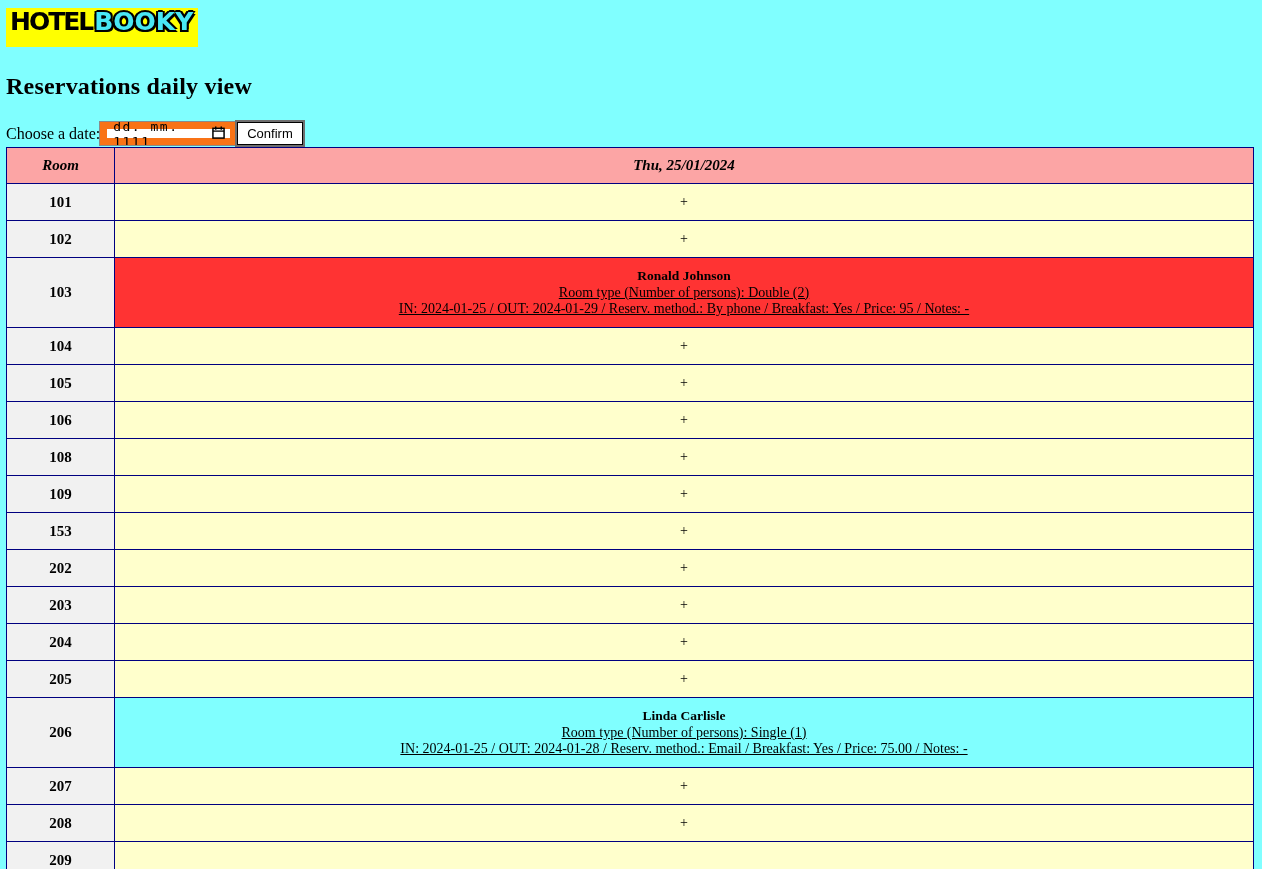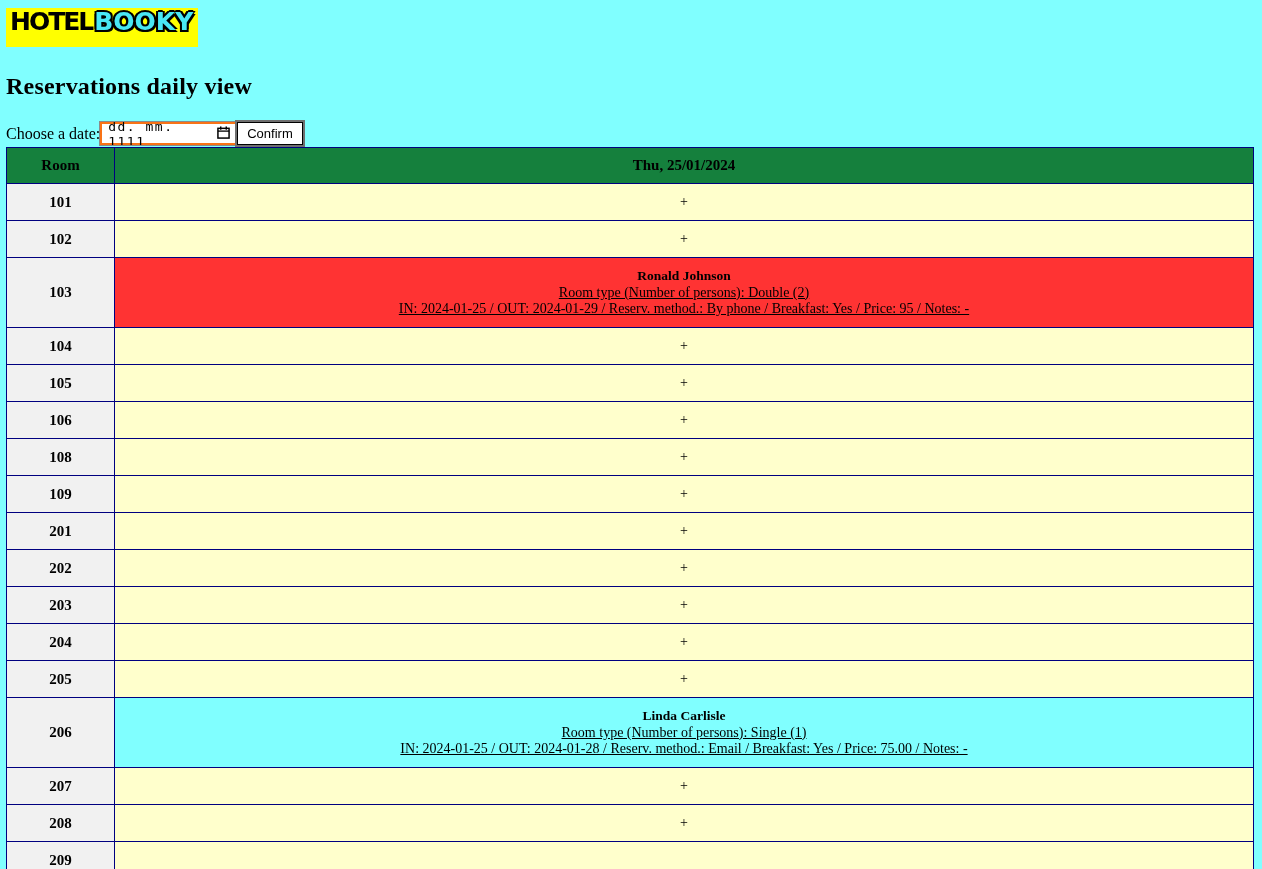--- a/index.html
+++ b/index.html
@@ -57,21 +57,21 @@
     font-size: 16px;
   }
   .date-label { margin-right: 0; }
   .date-input {
     display: inline-flex;
     align-items: center;
     justify-content: space-between;
     width: 137px;
     height: 23px;
     background: #FFFFFF;
-    border: 2px solid #f97316;
+    border: 7px solid #f97316;
     outline: 1px solid #8a8a8a;
     padding: 0 5px 0 6px;
     font-family: "DejaVu Sans Mono", monospace;
     font-size: 13px;
     letter-spacing: 1.5px;
     color: #000;
     cursor: text;
   }
   .cal-icon { flex: 0 0 auto; margin-left: 4px; }
   .confirm-btn {
@@ -94,24 +94,25 @@
     table-layout: fixed;
   }
   .res-table th, .res-table td {
     border: 1px solid #000080;
     text-align: center;
     vertical-align: middle;
     padding: 0 4px;
   }
   .res-table th.room-col { width: 108px; }
   .res-table thead th {
-    background: #15803d;
+    background: #fca5a5;
     font-size: 15px;
     font-weight: bold;
     height: 36px;
+    font-style: italic;
   }
   .res-table th.room-number {
     background: #F1F1F1;
     font-size: 15px;
     font-weight: bold;
     margin-left: 15px;
   }
   tr.row-normal { height: 37px; }
   tr.row-tall { height: 70px; }
   td.empty {
@@ -196,21 +197,21 @@
         </tr>
         <tr class="row-normal">
           <th class="room-number">108</th>
           <td class="empty"><span class="add-plus">+</span></td>
         </tr>
         <tr class="row-normal">
           <th class="room-number">109</th>
           <td class="empty"><span class="add-plus">+</span></td>
         </tr>
         <tr class="row-normal">
-          <th class="room-number">201</th>
+          <th class="room-number">153</th>
           <td class="empty"><span class="add-plus">+</span></td>
         </tr>
         <tr class="row-normal">
           <th class="room-number">202</th>
           <td class="empty"><span class="add-plus">+</span></td>
         </tr>
         <tr class="row-normal">
           <th class="room-number">203</th>
           <td class="empty"><span class="add-plus">+</span></td>
         </tr>

